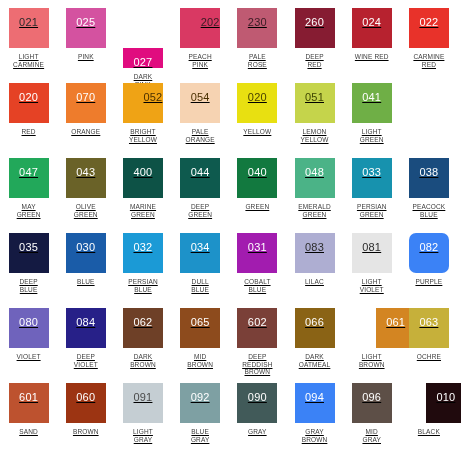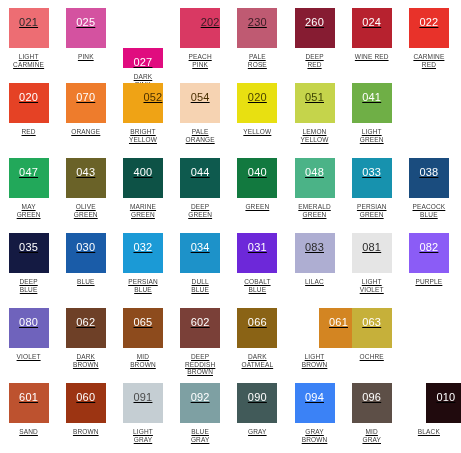--- a/index.html
+++ b/index.html
@@ -250,52 +250,59 @@
 BLUE</div>
       </div>
       <div class="cell">
         <div class="swatch" style="background: rgb(29, 146, 201);">
           <span class="code" style="color: rgb(255, 255, 255);">034</span>
         </div>
         <div class="label">DULL
 BLUE</div>
       </div>
       <div class="cell">
-        <div class="swatch" style="background: #6d28d9;">
+        <div class="swatch" style="background: #a21caf;">
           <span class="code" style="color: rgb(255, 255, 255);">031</span>
         </div>
         <div class="label">COBALT
 BLUE</div>
       </div>
       <div class="cell">
         <div class="swatch" style="background: rgb(174, 174, 210);">
           <span class="code" style="color: rgb(43, 43, 43);">083</span>
         </div>
         <div class="label">LILAC</div>
       </div>
       <div class="cell">
         <div class="swatch" style="background: #e5e5e5;">
           <span class="code" style="color: rgb(43, 43, 43);">081</span>
         </div>
         <div class="label">LIGHT
 VIOLET</div>
       </div>
       <div class="cell">
-        <div class="swatch" style="background: #8b5cf6;">
+        <div class="swatch" style="background: #3b82f6; border-radius: 7px;">
           <span class="code" style="color: rgb(255, 255, 255);">082</span>
         </div>
         <div class="label">PURPLE</div>
       </div>
     </div>
     <div class="row">
       <div class="cell">
         <div class="swatch" style="background: rgb(111, 99, 188);">
           <span class="code" style="color: rgb(255, 255, 255);">080</span>
         </div>
         <div class="label">VIOLET</div>
+      </div>
+      <div class="cell">
+        <div class="swatch" style="background: rgb(39, 32, 136);">
+          <span class="code" style="color: rgb(255, 255, 255);">084</span>
+        </div>
+        <div class="label">DEEP
+VIOLET</div>
       </div>
       <div class="cell">
         <div class="swatch" style="background: rgb(110, 64, 39);">
           <span class="code" style="color: rgb(255, 255, 255);">062</span>
         </div>
         <div class="label">DARK
 BROWN</div>
       </div>
       <div class="cell">
         <div class="swatch" style="background: rgb(141, 75, 29);">

